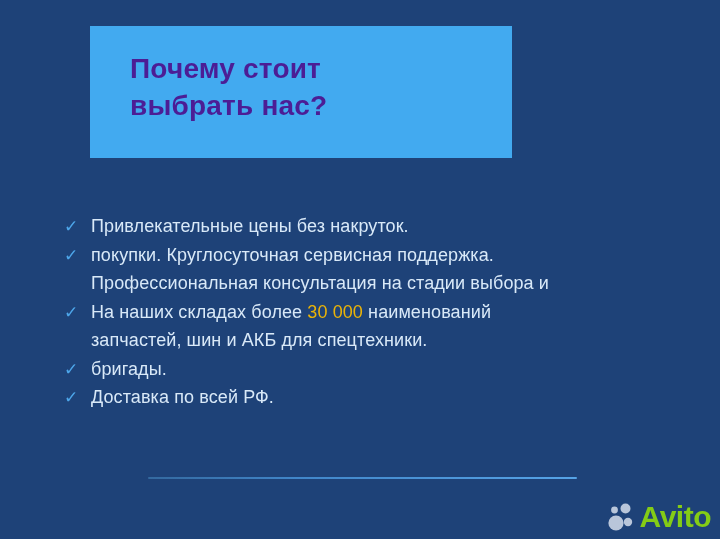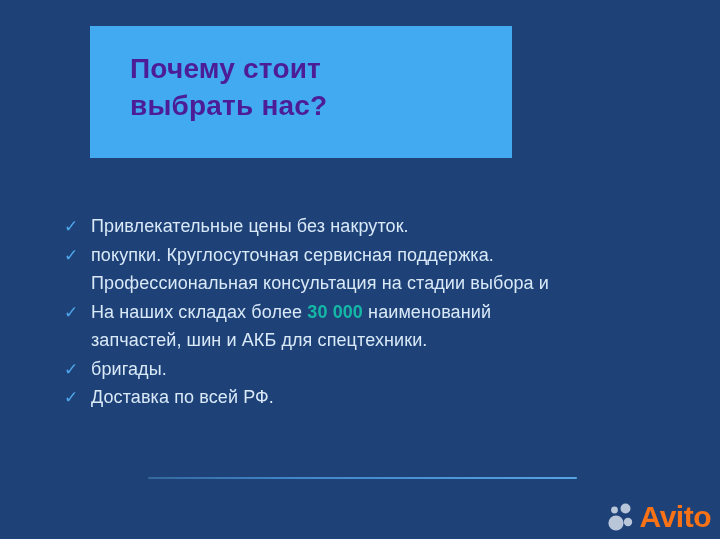--- a/index.html
+++ b/index.html
@@ -60,22 +60,22 @@
     color: #d9e9f8;
   }
   .benefit-line {
     display: block;
     font-size: 18px;
     line-height: 28.5px;
     white-space: nowrap;
     letter-spacing: 0.1px;
   }
   .benefit-line .bold {
-    font-weight: 700;
-    color: #14b8a6;
+    font-weight: 400;
+    color: #eab308;
   }
 
   
   .divider {
     position: absolute;
     left: 148px;
     top: 477px;
     width: 429px;
     height: 2px;
     background: linear-gradient(90deg, #34699f 0%, #4186c9 35%, #56a3e6 100%);
@@ -88,21 +88,21 @@
     right: 9px;
     bottom: 7px;
     display: flex;
     align-items: center;
     gap: 6px;
   }
   .brand-mark { display: block; }
   .brand-name {
     font-size: 30px;
     font-weight: 700;
-    color: #f97316;
+    color: #84cc16;
     letter-spacing: -0.5px;
     line-height: 30px;
   }
 </style>
 </head>
 <body>
 
 <div class="canvas">
 
   <div class="header-box">

